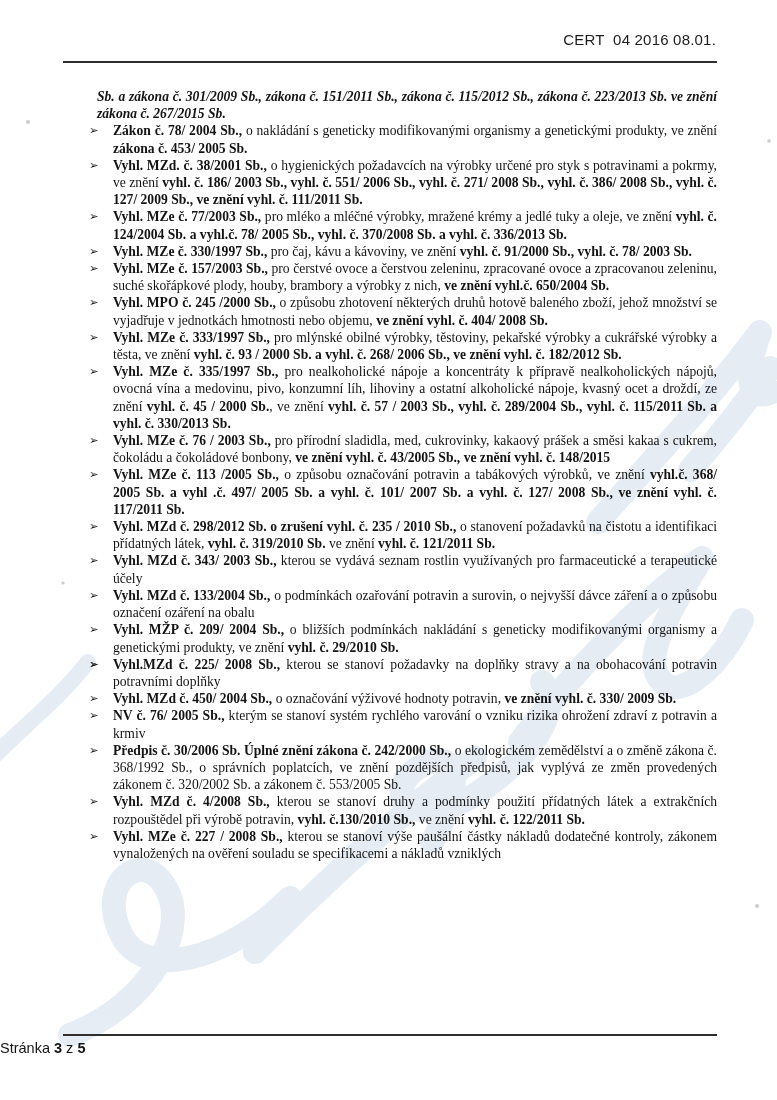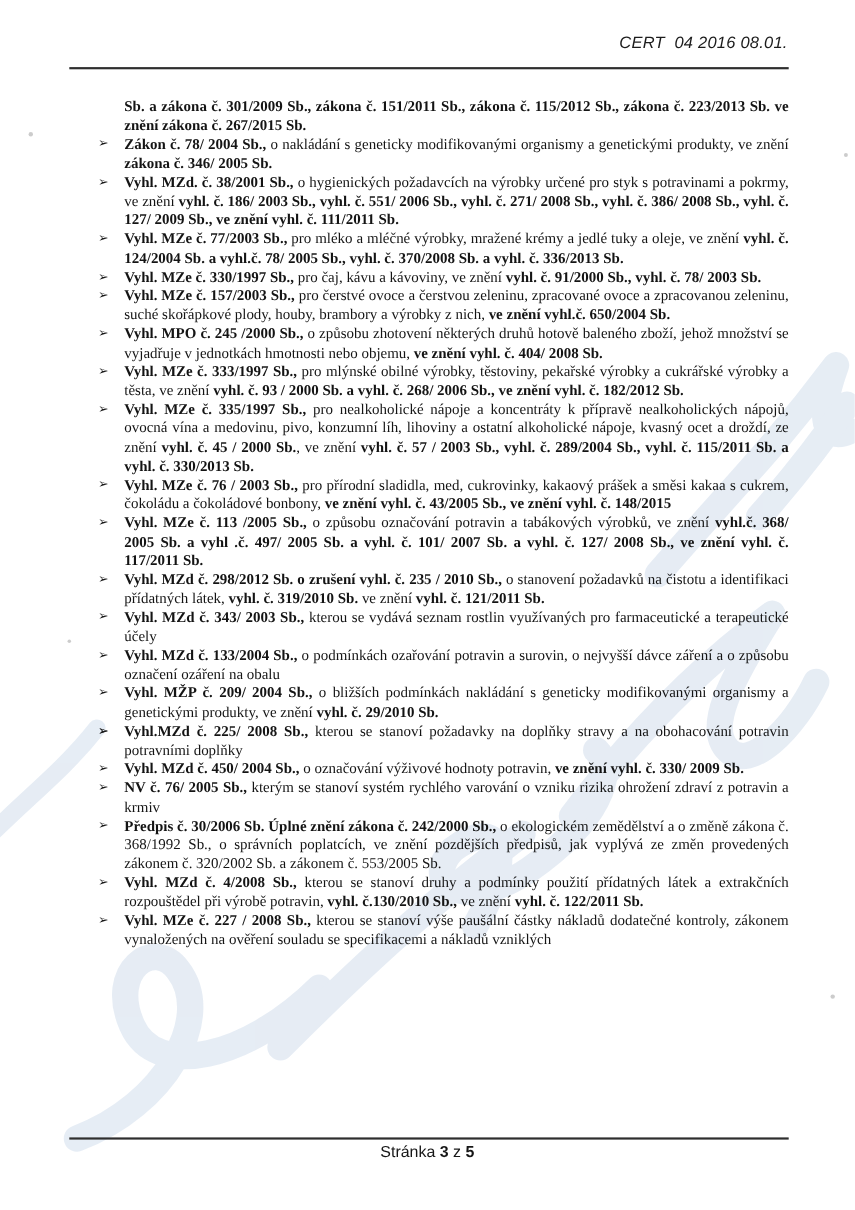--- a/index.html
+++ b/index.html
@@ -10,46 +10,46 @@
     font-family:"Liberation Serif", serif;
     color:#141414;
     position:relative;
     overflow:hidden;
   }
   .page { position:absolute; inset:0; }
   .watermark-svg { position:absolute; top:0; left:0; z-index:0; }
   .header-code {
     position:absolute; top:31px; right:61px; z-index:2;
     font-family:"Liberation Sans", sans-serif;
-    font-style:italic; font-size:15px; letter-spacing:0.2px;
+    font-size:15px; letter-spacing:0.2px;
     color:#1c1c1c; white-space:pre;
   }
   .header-rule {
     position:absolute; top:61px; left:63px; width:654px; height:2px;
     background:#2e2e2e; z-index:2;
   }
   .content {
     position:absolute; top:88px; left:88px; width:629px; z-index:1;
     font-size:13.6px; line-height:17.2px; text-align:justify;
   }
-  .intro { margin:0 0 0 25px; font-weight:bold; }
+  .intro { margin:0 0 0 9px; font-weight:bold;font-style:italic; }
   .item { position:relative; padding-left:25px; }
   .bullet {
     position:absolute; left:1px; top:0;
     font-family:"DejaVu Sans", sans-serif;
     font-size:11.5px; line-height:17.2px; color:#1a1a1a;
   }
   .item b, .intro b, .footer-text b { font-weight:bold; }
   .footer-rule {
     position:absolute; top:1034px; left:63px; width:654px; height:2px;
     background:#2e2e2e; z-index:2;
   }
   .footer-text {
     position:absolute; top:1040px; left:0; width:777px; z-index:2;
-    text-align:center;
+    text-align:left;
     font-family:"Liberation Sans", sans-serif;
     font-size:14.5px; color:#161616; white-space:pre;
   }
 </style>
 </head>
 <body>
 
 <div class="page">
 
   <svg class="watermark-svg" width="777" height="1100" viewBox="0 0 777 1100" aria-hidden="true">
@@ -69,21 +69,21 @@
       <circle cx="769" cy="141" r="1.8"></circle>
     </g>
   </svg>
 
   <div class="header-code">CERT  04 2016 08.01.</div>
   <div class="header-rule"></div>
 
   <div class="content">
     <p class="intro"><b>Sb. a zákona č. 301/2009 Sb., zákona č. 151/2011 Sb., zákona č. 115/2012 Sb., zákona č. 223/2013 Sb. ve znění zákona č. 267/2015 Sb.</b></p>
     <div id="regulation-list">
-        <div class="item"><span class="bullet">➢</span><span><b>Zákon č. 78/ 2004 Sb.,</b><span> o nakládání s geneticky modifikovanými organismy a genetickými produkty, ve znění </span><b>zákona č. 346/ 2005 Sb.</b></span></div>
+        <div class="item"><span class="bullet">➢</span><span><b>Zákon č. 78/ 2004 Sb.,</b><span> o nakládání s geneticky modifikovanými organismy a genetickými produkty, ve znění </span><b>zákona č. 453/ 2005 Sb.</b></span></div>
         <div class="item"><span class="bullet">➢</span><span><b>Vyhl. MZd. č. 38/2001 Sb.,</b><span> o hygienických požadavcích na výrobky určené pro styk s potravinami a pokrmy, ve znění </span><b>vyhl. č. 186/ 2003 Sb., vyhl. č. 551/ 2006 Sb., vyhl. č. 271/ 2008 Sb., vyhl. č. 386/ 2008 Sb., vyhl. č. 127/ 2009 Sb., ve znění vyhl. č. 111/2011 Sb.</b></span></div>
         <div class="item"><span class="bullet">➢</span><span><b>Vyhl. MZe č. 77/2003 Sb.,</b><span> pro mléko a mléčné výrobky, mražené krémy a jedlé tuky a oleje, ve znění </span><b>vyhl. č. 124/2004 Sb. a vyhl.č. 78/ 2005 Sb., vyhl. č. 370/2008 Sb. a vyhl. č. 336/2013 Sb.</b></span></div>
         <div class="item"><span class="bullet">➢</span><span><b>Vyhl. MZe č. 330/1997 Sb.,</b><span> pro čaj, kávu a kávoviny, ve znění </span><b>vyhl. č. 91/2000 Sb., vyhl. č. 78/ 2003 Sb.</b></span></div>
         <div class="item"><span class="bullet">➢</span><span><b>Vyhl. MZe č. 157/2003 Sb.,</b><span> pro čerstvé ovoce a čerstvou zeleninu, zpracované ovoce a zpracovanou zeleninu, suché skořápkové plody, houby, brambory a výrobky z nich, </span><b>ve znění vyhl.č. 650/2004 Sb.</b></span></div>
         <div class="item"><span class="bullet">➢</span><span><b>Vyhl. MPO č. 245 /2000 Sb.,</b><span> o způsobu zhotovení některých druhů hotově baleného zboží, jehož množství se vyjadřuje v jednotkách hmotnosti nebo objemu, </span><b>ve znění vyhl. č. 404/ 2008 Sb.</b></span></div>
         <div class="item"><span class="bullet">➢</span><span><b>Vyhl. MZe č. 333/1997 Sb.,</b><span> pro mlýnské obilné výrobky, těstoviny, pekařské výrobky a cukrářské výrobky a těsta, ve znění </span><b>vyhl. č. 93 / 2000 Sb. a vyhl. č. 268/ 2006 Sb., ve znění vyhl. č. 182/2012 Sb.</b></span></div>
         <div class="item"><span class="bullet">➢</span><span><b>Vyhl. MZe č. 335/1997 Sb.,</b><span> pro nealkoholické nápoje a koncentráty k přípravě nealkoholických nápojů, ovocná vína a medovinu, pivo, konzumní líh, lihoviny a ostatní alkoholické nápoje, kvasný ocet a droždí, ze znění </span><b>vyhl. č. 45 / 2000 Sb.</b><span>, ve znění </span><b>vyhl. č. 57 / 2003 Sb., vyhl. č. 289/2004 Sb., vyhl. č. 115/2011 Sb. a vyhl. č. 330/2013 Sb.</b></span></div>
         <div class="item"><span class="bullet">➢</span><span><b>Vyhl. MZe č. 76 / 2003 Sb.,</b><span> pro přírodní sladidla, med, cukrovinky, kakaový prášek a směsi kakaa s cukrem, čokoládu a čokoládové bonbony, </span><b>ve znění vyhl. č. 43/2005 Sb., ve znění vyhl. č. 148/2015</b></span></div>
         <div class="item"><span class="bullet">➢</span><span><b>Vyhl. MZe č. 113 /2005 Sb.,</b><span> o způsobu označování potravin a tabákových výrobků, ve znění </span><b>vyhl.č. 368/ 2005 Sb. a vyhl .č. 497/ 2005 Sb. a vyhl. č. 101/ 2007 Sb. a vyhl. č. 127/ 2008 Sb., ve znění vyhl. č. 117/2011 Sb.</b></span></div>
         <div class="item"><span class="bullet">➢</span><span><b>Vyhl. MZd č. 298/2012 Sb. o zrušení vyhl. č. 235 / 2010 Sb.,</b><span> o stanovení požadavků na čistotu a identifikaci přídatných látek, </span><b>vyhl. č. 319/2010 Sb.</b><span> ve znění </span><b>vyhl. č. 121/2011 Sb.</b></span></div>

